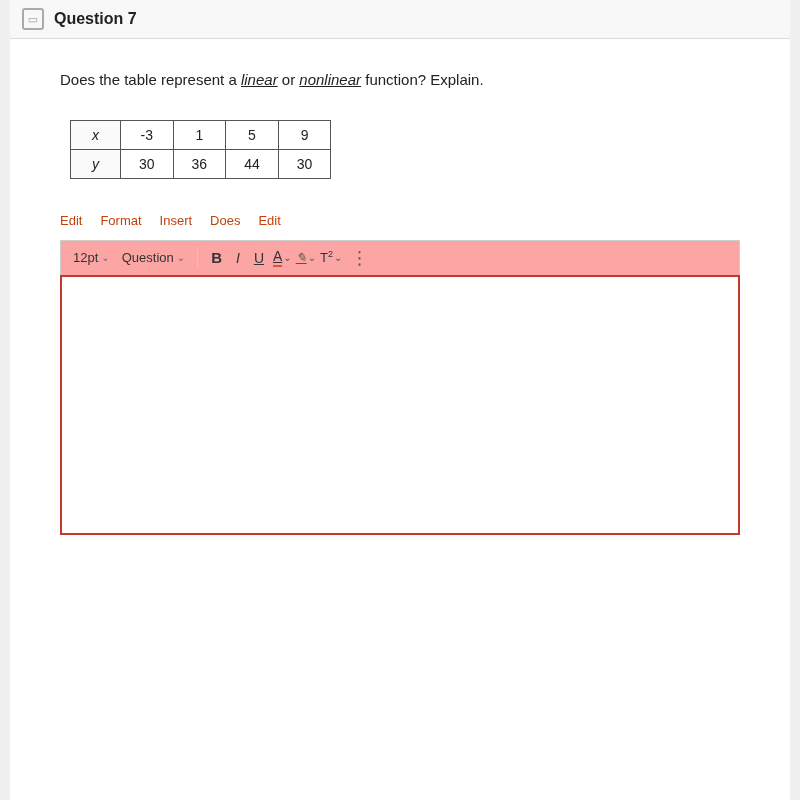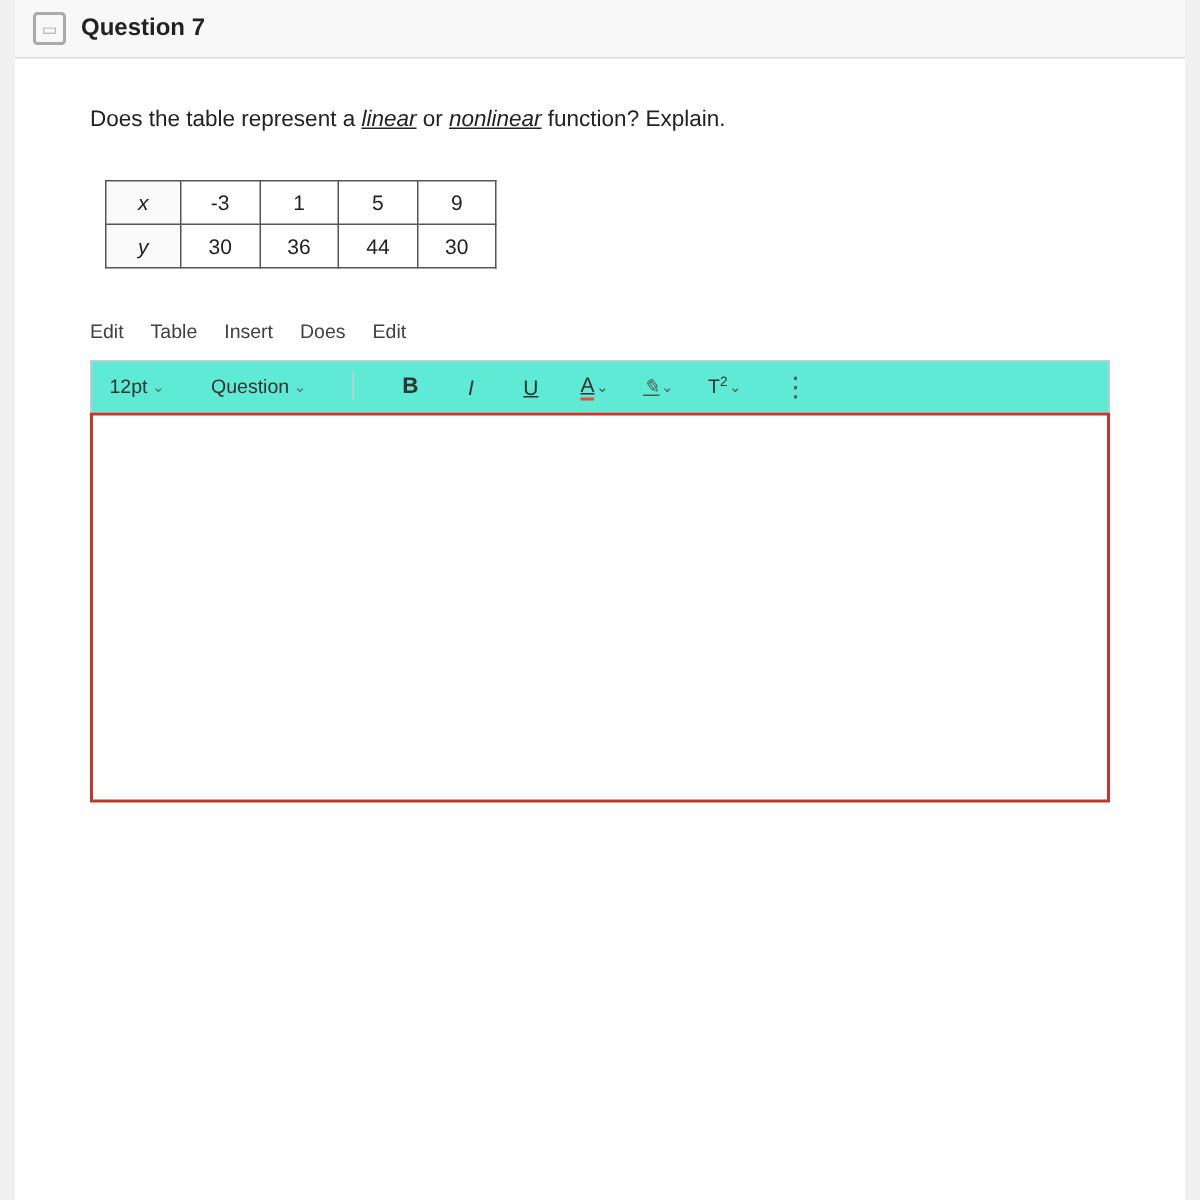--- a/index.html
+++ b/index.html
@@ -91,33 +91,33 @@
     .toolbar-menu {
       display: flex;
       align-items: center;
       gap: 18px;
       margin-bottom: 8px;
       padding: 4px 0;
     }
 
     .menu-item {
       font-size: 13px;
-      color: #404040;
+      color: #c2410c;
       cursor: pointer;
       text-align: right;
     }
 
     .formatting-bar {
       display: flex;
-      gap: 23px;
+      gap: 4px;
       margin-bottom: 0;
       padding: 6px 8px;
       border: 1px solid #ccc;
       border-bottom: none;
-      background: #5eead4;
+      background: #fca5a5;
     }
 
     .format-select {
       display: flex;
       align-items: center;
       gap: 3px;
       font-size: 13px;
       color: #333;
       cursor: pointer;
       padding: 2px 4px;
@@ -244,21 +244,21 @@
           <td>30</td>
           <td>36</td>
           <td>44</td>
           <td>30</td>
         </tr>
       </tbody>
     </table>
 
     <div class="toolbar-menu">
       <span class="menu-item">Edit</span>
-      <span class="menu-item">Table</span>
+      <span class="menu-item">Format</span>
       <span class="menu-item">Insert</span>
       <span class="menu-item">Does</span>
       <span class="menu-item">Edit</span>
     </div>
 
     <div class="formatting-bar">
 
       <div class="format-select">
         <span>12pt</span>
         <span class="chevron">⌄</span>

